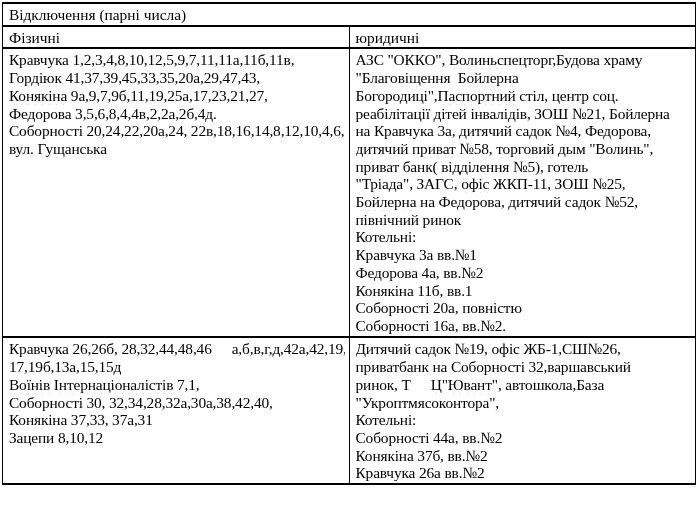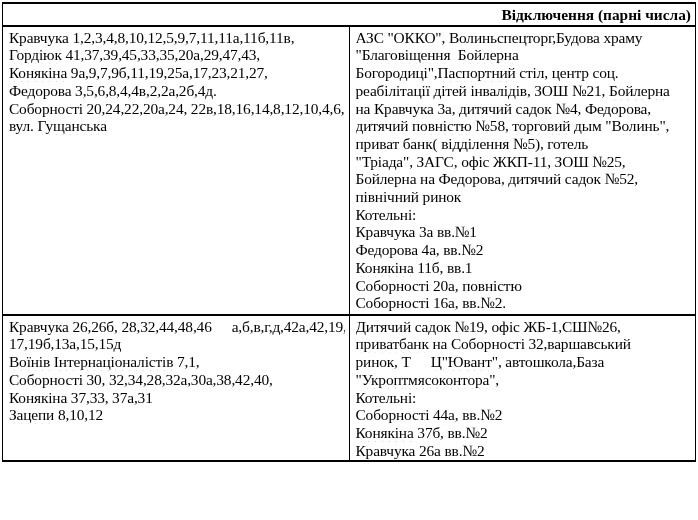--- a/index.html
+++ b/index.html
@@ -13,21 +13,21 @@
     width:694px; margin:2px 0 0 2px;
   }
   table.doc td {
     border:1px solid #000;
     border-top-width:2px; border-bottom-width:2px;
     vertical-align:top; padding:2px 4px 1px 6px;
     font-size:15.4px; line-height:17.7px;
     overflow:hidden;
   }
   td.hdr {
-    text-align:right; font-weight:bold; font-size:16.5px;
+    text-align:left; font-weight:normal; font-size:16.5px;
     height:16px; padding:1px 0 2px 0; line-height:18px;
   }
   td.colhead { height:16px; padding-top:1px; padding-bottom:2px; }
   tr.body-row td.cl { width:361px; }
   tr.body-row td.cr { width:333px; }
   tr.main-row td { height:284px; }
   .line { white-space:pre; overflow:hidden; letter-spacing:-0.15px; }
   .sp-red {
     text-decoration:underline; text-decoration-style:wavy;
     text-decoration-color:var(--spell-red,#dd0000);
@@ -41,36 +41,40 @@
 </style>
 </head>
 <body>
 
 <div class="page">
   <table class="doc">
     <tbody>
         <tr>
       <td class="hdr" colspan="2">Відключення (парні числа)</td>
     </tr>
+    <tr class="body-row">
+      <td class="colhead cl">Фізичні</td>
+      <td class="colhead cr">юридичні</td>
+    </tr>
     <tr class="body-row main-row">
       <td class="cl">
             <div class="line">Кравчука 1,2,3,4,8,10,12,5,9,7,11,11а,11б,11в,</div>
             <div class="line"><span class="sp-red">Гордіюк</span> 41,37,39,45,33,35,20а,29,47,43,</div>
             <div class="line"><span class="sp-red">Конякіна</span> 9а,9,7,9б,11,19,25а,17,23,21,27,</div>
             <div class="line">Федорова 3,5,6,8,4,4в,2,2а,2б,4д.</div>
             <div class="line">Соборності 20,24,22,20а,24, 22в,18,16,14,8,12,10,4,6,</div>
             <div class="line">вул. <span class="sp-red">Гущанська</span></div>
           </td>
       <td class="cr">
             <div class="line">АЗС "ОККО", <span class="sp-red"><span class="sp-red">Волинь</span>спецторг,Будова</span> храму</div>
             <div class="line">"<span class="sp-red">Благовіщення</span>  <span class="sp-red">Бойлерна</span></div>
             <div class="line">Богородиці",<span class="sp-red">Паспортний</span> стіл, центр соц.</div>
             <div class="line">реабілітації дітей інвалідів, ЗОШ №21, <span class="sp-red">Бойлерна</span></div>
             <div class="line">на Кравчука 3а, дитячий садок №4, <span class="sp-red">Федорова</span>,</div>
-            <div class="line">дитячий <span class="sp-red">повністю</span> №58, <span class="sp-red">торговий</span> дым "<span class="sp-red">Волинь</span>",</div>
+            <div class="line">дитячий <span class="sp-red">приват</span> №58, <span class="sp-red">торговий</span> дым "<span class="sp-red">Волинь</span>",</div>
             <div class="line">приват банк( відділення №5), готель</div>
             <div class="line">"Тріада", ЗАГС, <span class="sp-red">офіс</span> ЖКП-11, ЗОШ №25,</div>
             <div class="line"><span class="sp-red">Бойлерна</span> на Федорова, дитячий садок №52,</div>
             <div class="line">північний ринок</div>
             <div class="line">Котельні:</div>
             <div class="line">Кравчука 3а вв.№1</div>
             <div class="line">Федорова 4а, вв.№2</div>
             <div class="line"><span class="sp-red">Конякіна</span> 11б, вв.1</div>
             <div class="line">Соборності 20а, повністю</div>
             <div class="line">Соборності 16а, вв.№2.</div>

